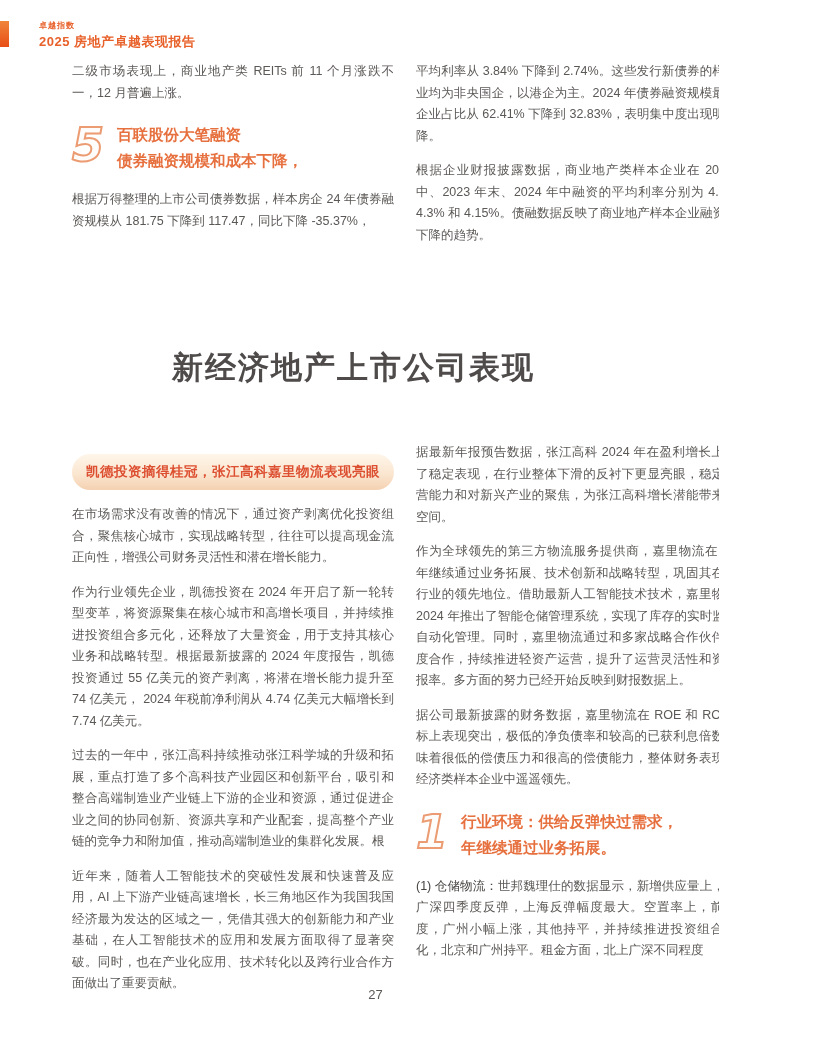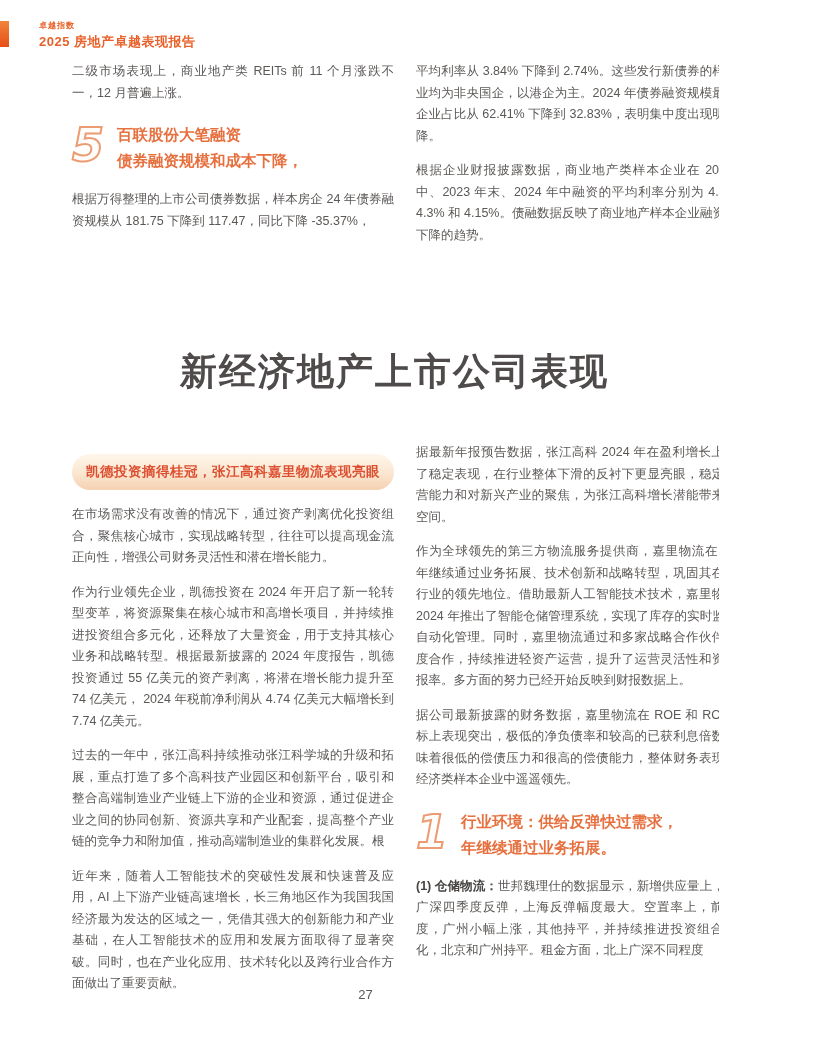--- a/index.html
+++ b/index.html
@@ -38,38 +38,38 @@
     font-size: 46px; line-height: 50px; font-weight: bold; font-style: italic;
     color: #FFFDFB;
     -webkit-text-stroke: 2px #EC9C73;
     flex: none;
     font-family: "DejaVu Sans", sans-serif;
   }
   .point-title { font-size: 15.5px; font-weight: bold; color: #E7703F; line-height: 26px; padding-top: 2px; text-align: left; }
 
   
   .section-title {
-    position: absolute; left: 180px; top: 347px; margin: 0;
-    font-size: 37px; font-weight: bold; color: #4E4B4A; letter-spacing: 2px;
+    position: absolute; left: 172px; top: 347px; margin: 0;
+    font-size: 31px; font-weight: bold; color: #4E4B4A; letter-spacing: 2px;
     white-space: nowrap;
   }
 
   
   .highlight {
     height: 36px; border-radius: 18px;
     background: linear-gradient(180deg, #FEF6EA 0%, #FBE6D0 55%, #F4D1B1 100%);
     color: #DD4F31; font-size: 13.5px; font-weight: bold;
     display: flex; align-items: center; justify-content: center;
     margin: 14px 0 14px 0; letter-spacing: 0.5px; text-align: center;
   }
 
-  .lead-label { font-weight: bold; color: #474442; }
+  .lead-label { font-weight: normal; color: #474442; }
 
   .page-number {
-    position: absolute; top: 987px; left: 6px; width: 100%;
+    position: absolute; top: 987px; left: 16px; width: 100%;
     text-align: center; font-size: 13px; color: #5B5856;
   }
 </style>
 </head>
 <body>
 
 <div class="page">
 
   <div class="brand-bar"></div>
   <div class="brand-text">

